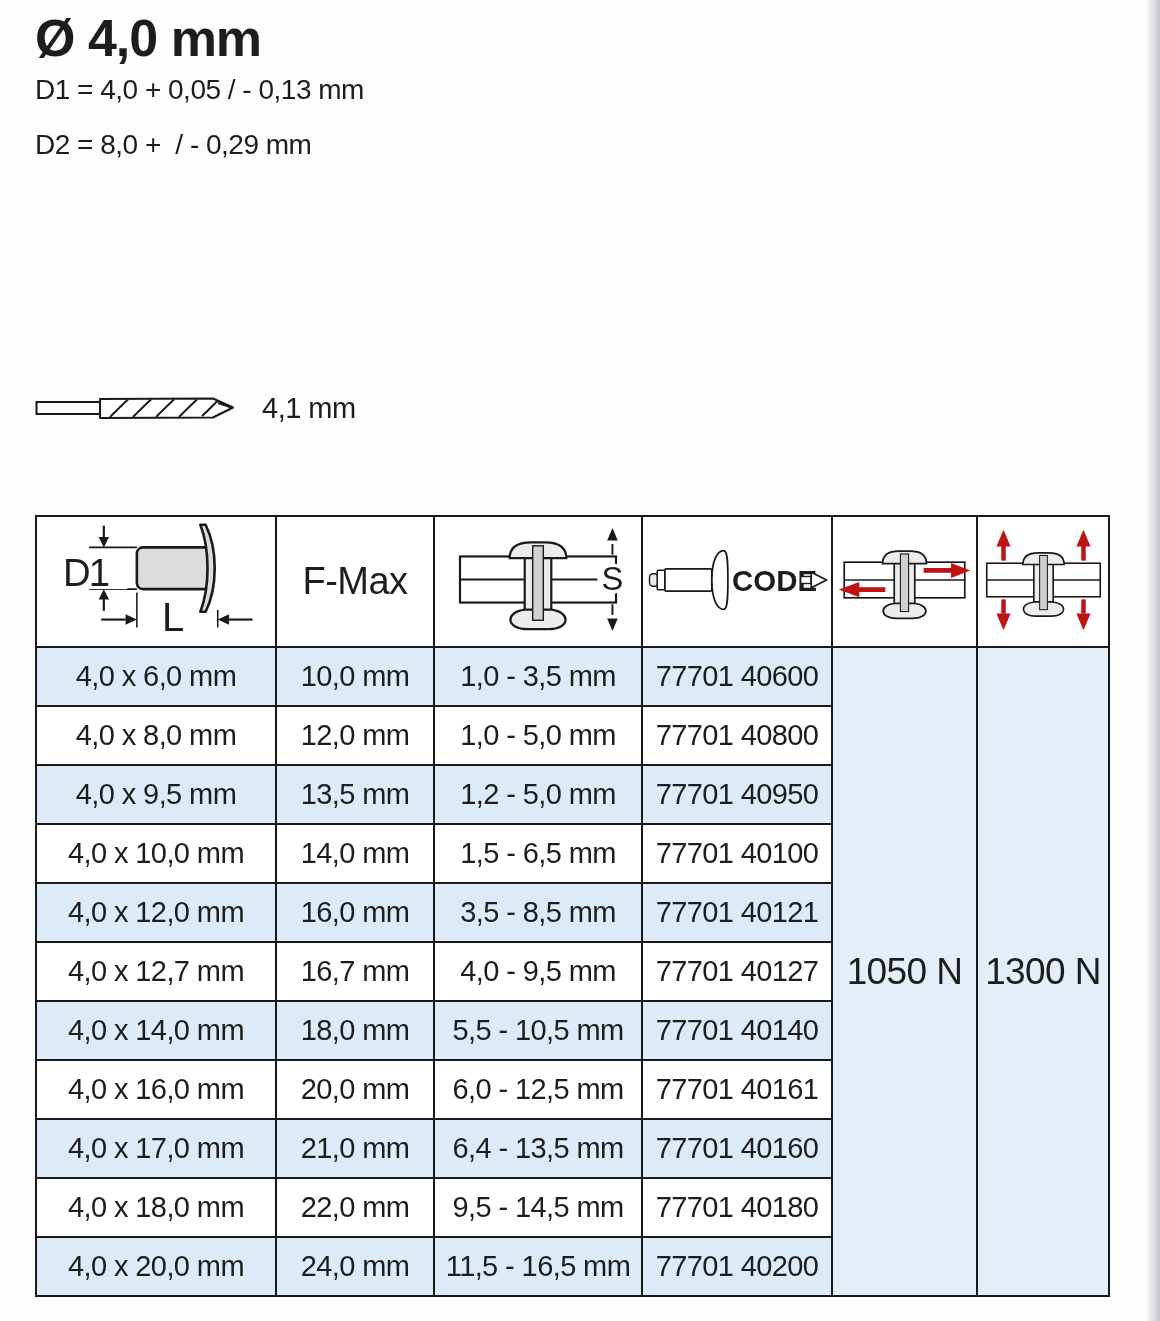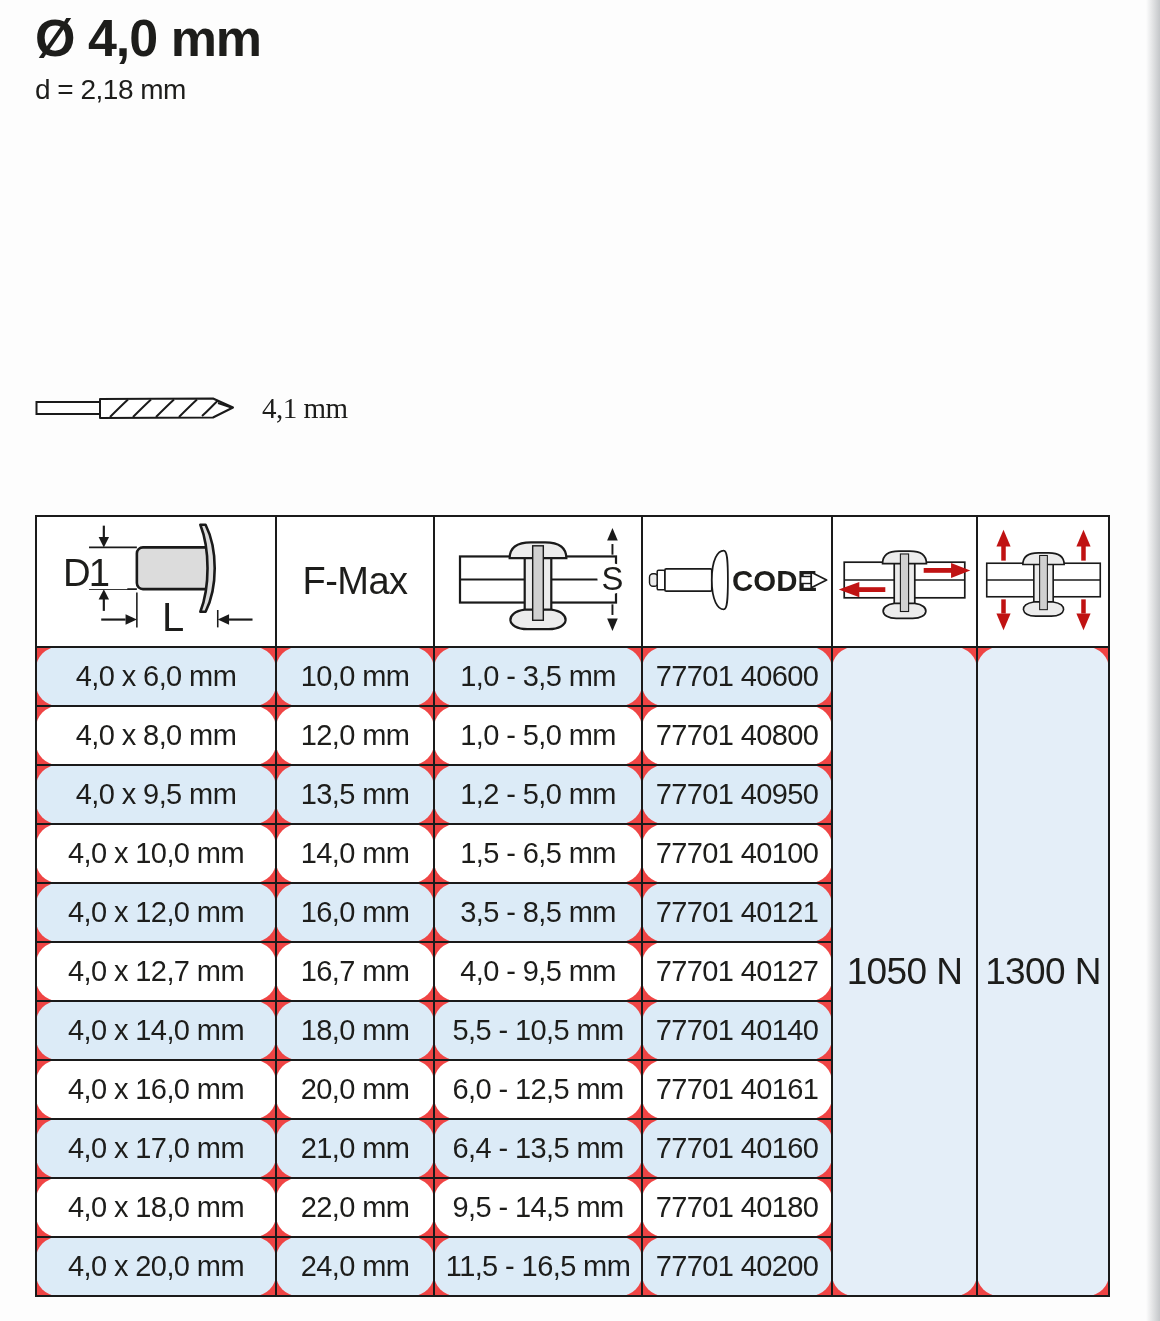--- a/index.html
+++ b/index.html
@@ -10,26 +10,26 @@
   html,body{width:1160px;height:1321px;background:#fdfdfd;overflow:hidden;}
   body{font-family:"Liberation Sans","DejaVu Sans",sans-serif;color:var(--text);position:relative;}
 
   .page-title{position:absolute;left:35px;top:8px;font-size:52px;font-weight:bold;letter-spacing:-1px;}
 
   .spec-list{position:absolute;left:35px;top:63px;list-style:none;}
   .spec-list li{line-height:54.5px;font-size:28px;letter-spacing:-0.5px;white-space:pre;}
 
   .drill-row{position:absolute;left:35px;top:392px;display:flex;align-items:center;gap:22px;}
   .drill-row svg{display:block;}
-  .drill-size{font-size:29px;letter-spacing:-0.5px;font-family:Liberation Serif, serif;}
+  .drill-size{font-size:29px;letter-spacing:-0.5px;}
 
   table.spec{position:absolute;left:35px;top:515px;width:1073px;border-collapse:collapse;table-layout:fixed;background:#ef4444;}
   table.spec th,table.spec td{border:2.5px solid var(--border);text-align:center;vertical-align:middle;overflow:hidden;}
   table.spec thead th{height:131px;background:#fff;font-weight:normal;}
-  table.spec tbody td{height:59px;font-size:29px;letter-spacing:-0.6px;background:#fff;border-radius:22px;}
+  table.spec tbody td{height:59px;font-size:29px;letter-spacing:-0.6px;background:#fff;}
   table.spec tbody tr:nth-child(odd) td.data-cell{background:var(--row_alt);}
   table.spec tbody tr td.merged{background:var(--merged_bg);font-size:37px;}
   .fmax-label{font-size:38px;letter-spacing:-0.5px;}
 
   
   .ink{stroke:var(--border);fill:none;}
   .metal{fill:var(--metal);stroke:var(--border);}
   .metal-l{fill:var(--metal_light);stroke:var(--border);}
   .metal-d{fill:var(--metal_dark);stroke:var(--border);}
   .white{fill:#fff;stroke:var(--border);}
@@ -39,21 +39,22 @@
   .dimtext{fill:var(--text);font-family:"Liberation Sans","DejaVu Sans",sans-serif;}
   .edge-shadow{position:absolute;right:0;top:0;width:14px;height:100%;
     background:linear-gradient(to right,rgba(200,202,204,0),rgba(186,189,192,.85));}
 </style>
 </head>
 <body>
 
 <h1 class="page-title">Ø 4,0 mm</h1>
 
 <ul class="spec-list">
-  <li>d = 2,18 mm</li>
+  <li>D1 = 4,0 + 0,05 / - 0,13 mm</li>
+  <li>D2 = 8,0 + &nbsp;/ - 0,29 mm</li>
 </ul>
 
 <div class="drill-row">
   <svg width="205" height="30" viewBox="0 0 205 30">
     <rect class="white" x="1.5" y="8" width="64" height="12" stroke-width="2"></rect>
     <path class="white" stroke-width="2" stroke-linejoin="round" d="M65,5 L178,4.5 L198,13.5 L178,23.5 L65,24 Z"></path>
     <path class="ink" stroke-width="2" d="M75,23 C82,16 86,12 93,5.5"></path>
     <path class="ink" stroke-width="2" d="M98,23 C105,16 109,12 116,5.5"></path>
     <path class="ink" stroke-width="2" d="M121,23 C128,16 132,12 139,5.5"></path>
     <path class="ink" stroke-width="2" d="M144,23 C151,16 155,12 162,5.5"></path>

